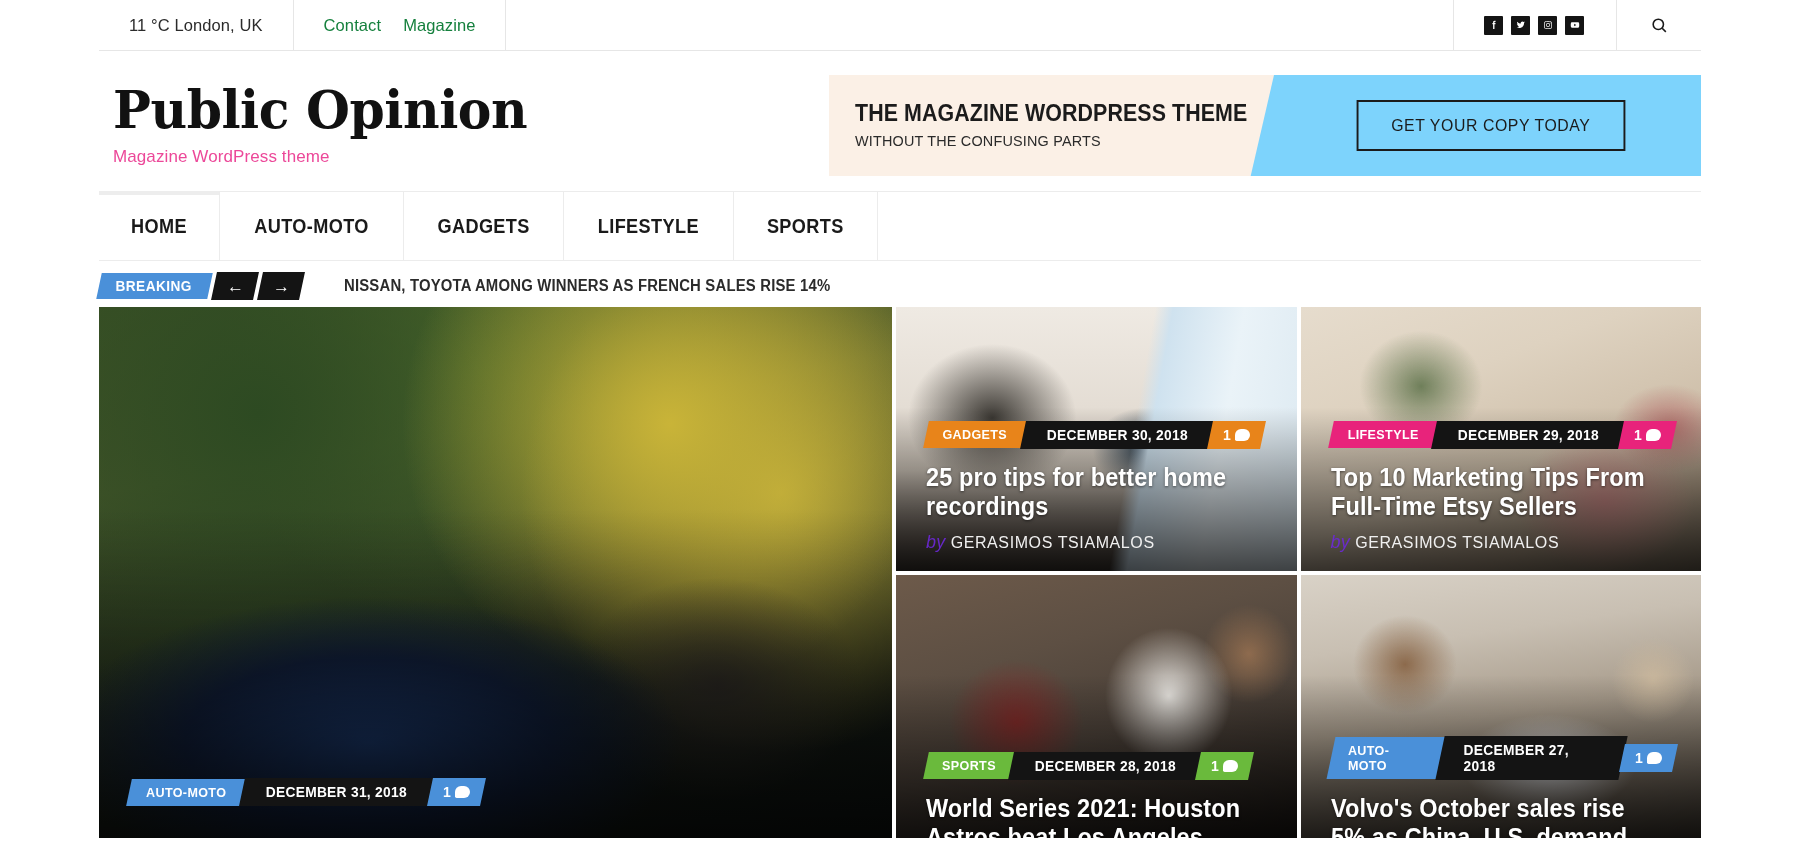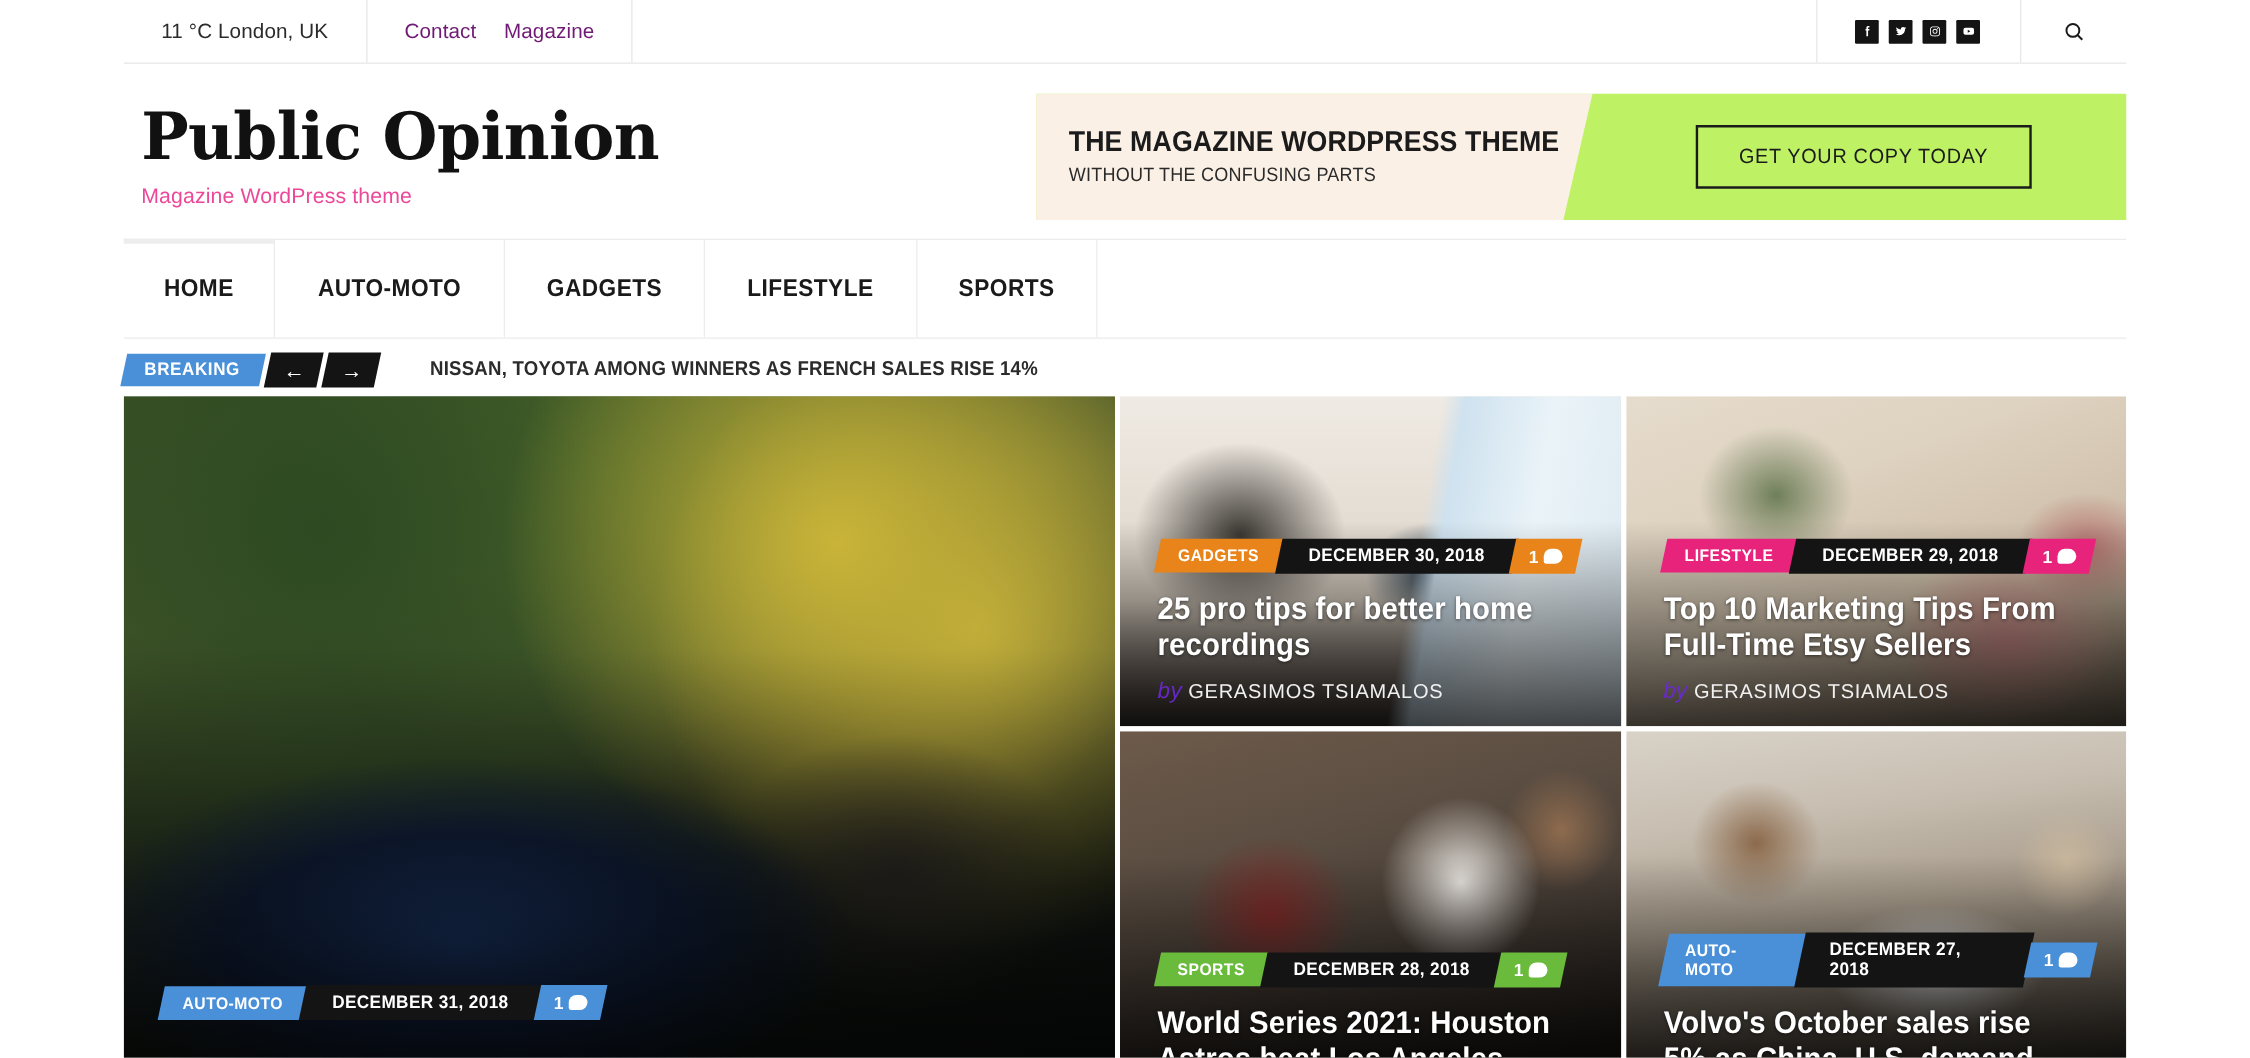--- a/index.html
+++ b/index.html
@@ -22,21 +22,21 @@
   .tb-cell {
     display: flex; align-items: center;
     padding: 0 30px;
     border-right: 1px solid #e6e6e6;
     font-size: 16.5px; color: #2b2b2b;
     letter-spacing: .1px;
     white-space: nowrap;
   }
   .tb-cell.first { padding-left: 14px; }
   .tb-links { gap: 22px; }
-  .tb-links a { color:#701a75; text-decoration:none; font-size:16.5px; }
+  .tb-links a { color:#15803d; text-decoration:none; font-size:16.5px; }
   .topbar-spacer { flex: 1 1 auto; border-right: 1px solid #e6e6e6; }
   .tb-social {
     display:flex; align-items:center; gap:8px;
     padding: 0 32px 0 30px;
     border-right: 1px solid #e6e6e6;
   }
   .soc {
     width: 19px; height: 19px; background:#141414;
     display:flex; align-items:center; justify-content:center;
     border-radius: 1px;
@@ -64,21 +64,21 @@
     color: #111;
     font-style: normal;
     transform: scaleX(0.97);
     transform-origin: left center;
   }
   .brand-tagline {
     font-size: 17px; color: #ec4899; margin-top: 9px; letter-spacing: .1px;
   }
   .promo {
     position: relative; flex: 1 1 auto; height: 101px;
-    background: #bef264; overflow: hidden;
+    background: #7dd3fc; overflow: hidden;
     display:flex; align-items:center;
   }
   .promo-lighter {
     position:absolute; top:0; bottom:0; left: 0; width: 505px;
     background: #fbf0e6;
     transform: skewX(-13deg); transform-origin: top left;
     margin-left: -60px;
   }
   .promo-text { position:relative; z-index:2; padding-left: 26px; }
   .promo-h {
@@ -94,21 +94,21 @@
     position:relative; z-index:2; margin-left:auto; margin-right: 70px;
     border: 2px solid #1b1b1b; padding: 14px 34px;
     font-size: 16.5px; color:#1b1b1b; letter-spacing: .6px;
     background: transparent; cursor:pointer;
     font-family:"Liberation Sans", sans-serif;
     transform: scaleX(0.96);
   }
 
   
   .nav {
-    height: 80px; border-top: 1px solid #ececec; border-bottom: 1px solid #ececec;
+    height: 70px; border-top: 1px solid #ececec; border-bottom: 1px solid #ececec;
     display:flex; align-items:stretch;
   }
   .nav-item {
     display:flex; align-items:center; justify-content:center;
     padding: 0 30px; border-right: 1px solid #ececec;
     font-size: 19.5px; font-weight: 700; color:#1a1a1a;
     letter-spacing: .4px; cursor:pointer; position:relative;
     transform-origin:center;
     white-space: nowrap;
   }

